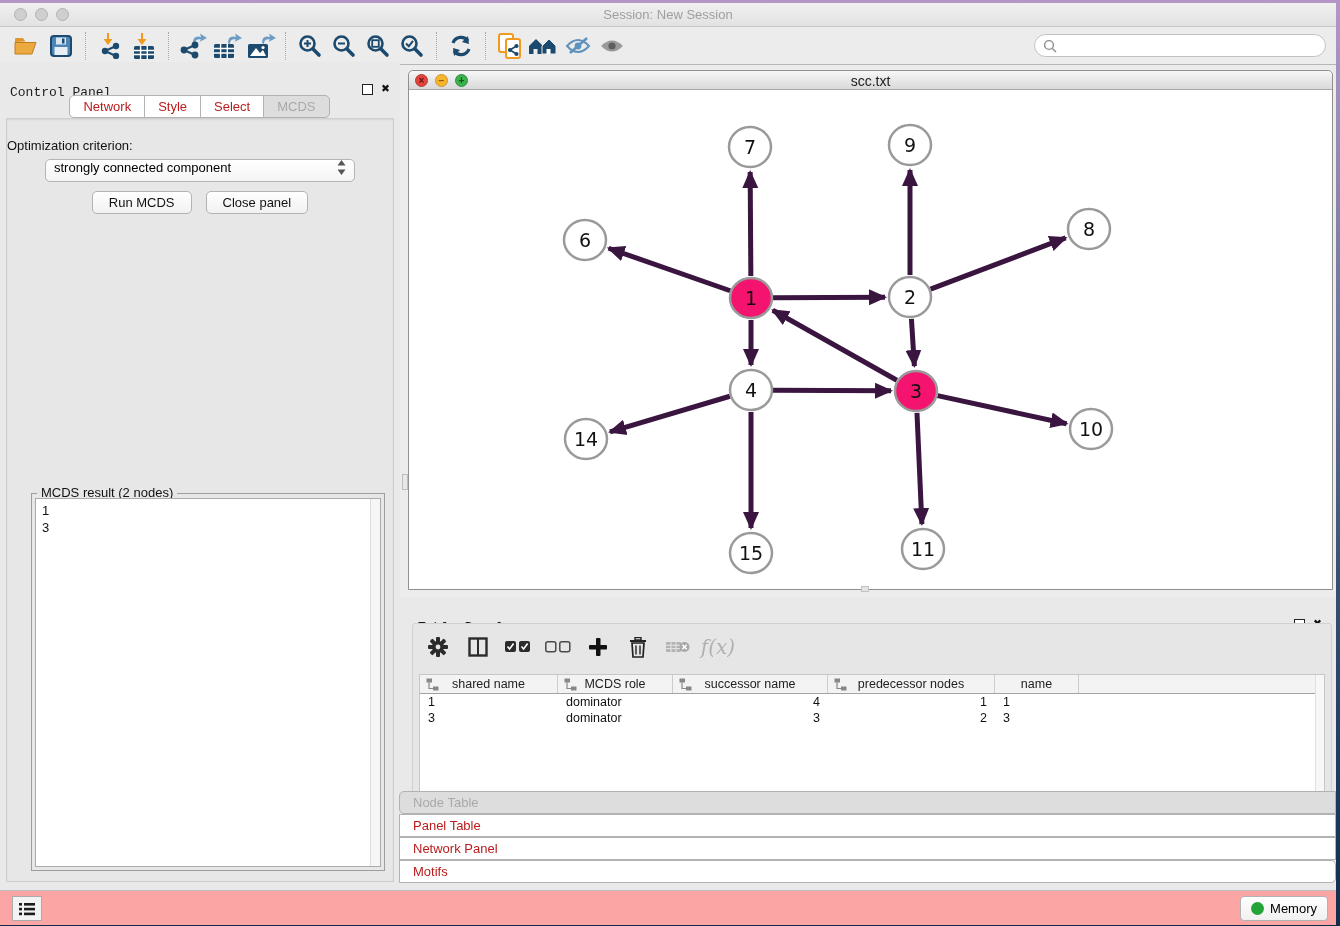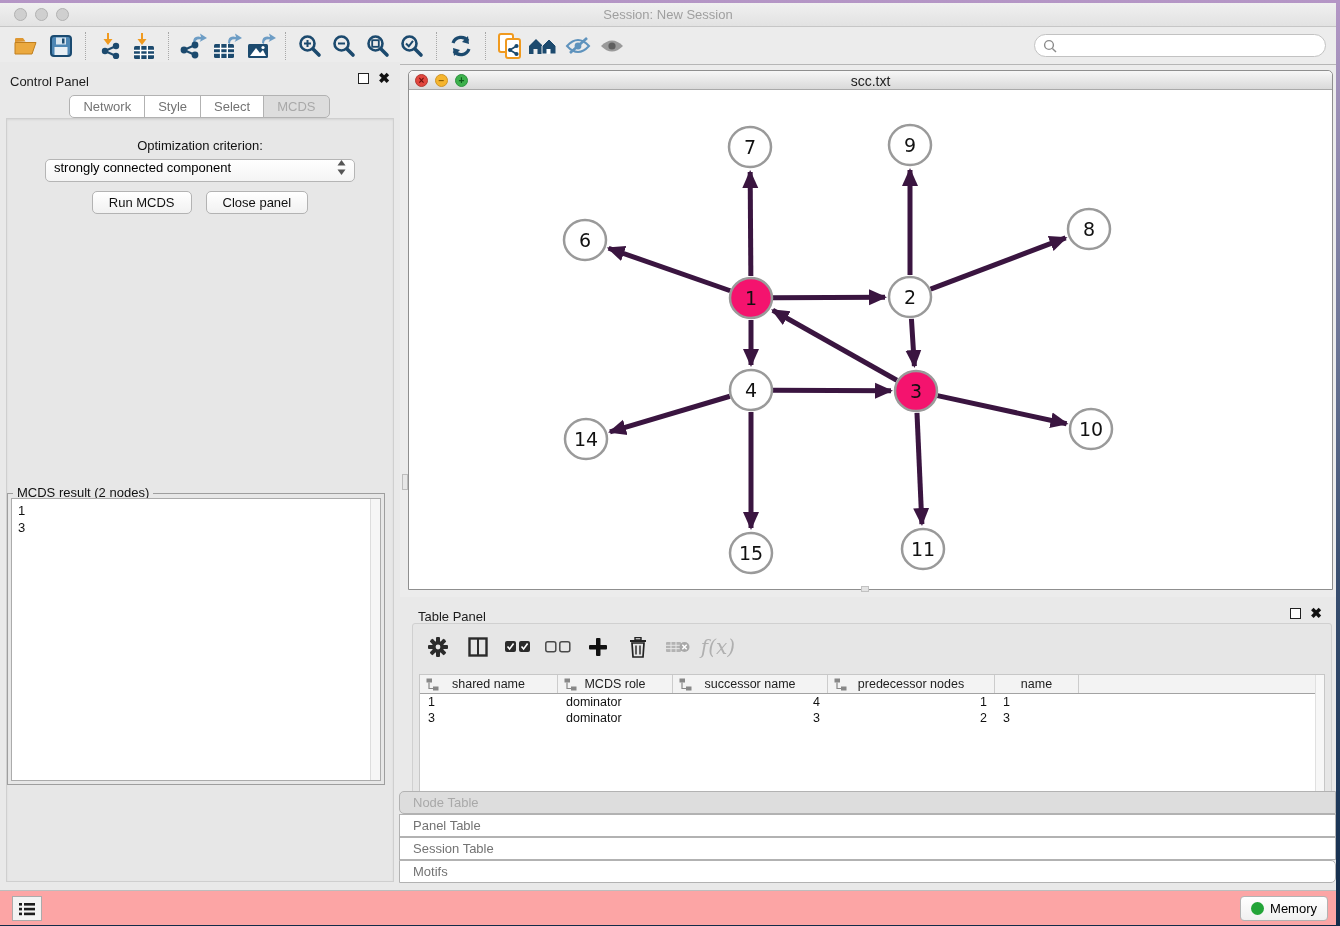--- a/index.html
+++ b/index.html
@@ -20,42 +20,42 @@
   .toolbar { position:absolute; left:0; top:24px; width:100%; height:38px; background:#ececec;
     border-bottom:1px solid #b6b6b6; display:flex; align-items:center; padding-left:10px; }
   .tb-btn { width:34px; height:30px; display:flex; align-items:center; justify-content:center; }
   .tb-sep { width:1px; height:28px; margin:0 7px; border-left:1px dotted #a8a8a8; }
   .searchbox { position:absolute; right:10px; top:7px; width:292px; height:23px; background:#fff;
     border:1px solid #c2c2c2; border-radius:12px; display:flex; align-items:center; padding-left:8px; }
   .searchbox input { border:none; outline:none; flex:1; font-size:13px; background:transparent; margin-left:5px; }
 
   
   .control-panel { position:absolute; left:0; top:59px; width:400px; height:828px; background:#e9e9e9; }
-  .cp-header { position:absolute; left:0; top:4px; width:100%; height:30px; }
+  .cp-header { position:absolute; left:0; top:15px; width:100%; height:30px;font-family:Liberation Mono, monospace; }
   .panel-title { position:absolute; left:10px; top:8px; font-size:13px; color:#1c1c1c; }
   .panel-ctrls { position:absolute; right:10px; top:7px; display:flex; gap:9px; align-items:center; }
   .float-ico { width:11px; height:11px; border:1.5px solid #222; background:#fff; }
   .close-ico { font-size:14px; font-weight:bold; color:#111; line-height:11px; }
   .tabs-row { position:absolute; left:0; width:100%; display:flex; justify-content:center; }
   .cp-tabs { top:33px; }
   .tab { background:#fff; border:1px solid #b2b2b2; margin-left:-1px; padding:3px 13px;
-    font-size:13px; color:#737373; }
+    font-size:13px; color:#b91c1c; }
   .tab.first { border-radius:5px 0 0 5px; }
   .tab.last { border-radius:0 5px 5px 0; }
   .tab.pressed { background:#dddddd; color:#a9a9a9; }
   .cp-body { position:absolute; left:6px; right:6px; top:56px; bottom:8px; background:#e7e7e7;
     border:1px solid #cfcfcf; box-shadow:inset 0 1px 2px rgba(0,0,0,.08); }
-  .opt-label { position:absolute; top:19px; left:0; right:0; text-align:center; font-size:13px; color:#111; }
+  .opt-label { position:absolute; top:19px; left:0; right:0; font-size:13px; color:#111; }
   .opt-select { position:absolute; top:40px; left:38px; width:310px; height:23px; background:linear-gradient(#ffffff,#f4f4f4);
     border:1px solid #b5b5b5; border-radius:5px; display:flex; align-items:flex-start; padding:0 8px; font-size:13px; }
   .opt-select .sel-text { flex:1; }
   .btn-row { position:absolute; top:72px; left:0; right:0; display:flex; justify-content:center; gap:14px; }
   .mac-btn { background:linear-gradient(#ffffff,#f1f1f1); border:1px solid #b3b3b3; border-radius:5px;
     font-size:13px; padding:3px 16px; color:#111; }
-  .result-group { position:absolute; left:0; right:8px; top:374px; height:292px; border:1px solid #9e9e9e; }
+  .result-group { position:absolute; left:24px; right:8px; top:374px; height:378px; border:1px solid #9e9e9e; }
   .result-legend { position:absolute; top:-9px; left:5px; background:#e7e7e7; padding:0 4px; font-size:13px; color:#111; }
   .result-area { position:absolute; left:3px; right:3px; top:4px; bottom:3px; background:#fff;
     border:1px solid #ababab; font-size:13px; color:#111; padding:3px 0 0 6px; line-height:17px; }
   .result-scroll { position:absolute; right:0; top:0; bottom:0; width:10px; background:#f6f6f6; border-left:1px solid #ddd; }
 
   
   .net-window { position:absolute; left:408px; top:67px; width:925px; height:520px;
     border:1px solid #8f8f8f; border-radius:5px 5px 0 0; background:#fff; }
   .net-titlebar { position:absolute; left:0; top:0; width:100%; height:19px;
     background:linear-gradient(#f7f7f7,#d9d9d9); border-bottom:1px solid #a9a9a9; border-radius:5px 5px 0 0; }
@@ -490,21 +490,21 @@
           <div class="dt-cell ra" style="width:155px">3</div>
           <div class="dt-cell ra" style="width:167px">2</div>
           <div class="dt-cell" style="width:84px">3</div>
         </div>
         <div class="tbl-scroll"></div>
       </div>
     </div>
     <div class="tabs-row tp-tabs" style="position:absolute;flex-direction:column;">
       <div class="tab first pressed">Node Table</div>
       <div class="tab">Panel Table</div>
-      <div class="tab">Session Table</div>
+      <div class="tab">Network Panel</div>
       <div class="tab last">Motifs</div>
     </div>
   </div>
 
   <div class="statusbar">
     <div class="list-btn">
       <svg width="16" height="14">
         <rect x="0" y="1" width="3" height="2.6" fill="#1c1c1c"></rect>
             <rect x="5" y="1" width="11" height="2.6" fill="#1c1c1c"></rect>
         <rect x="0" y="5.8" width="3" height="2.6" fill="#1c1c1c"></rect>

